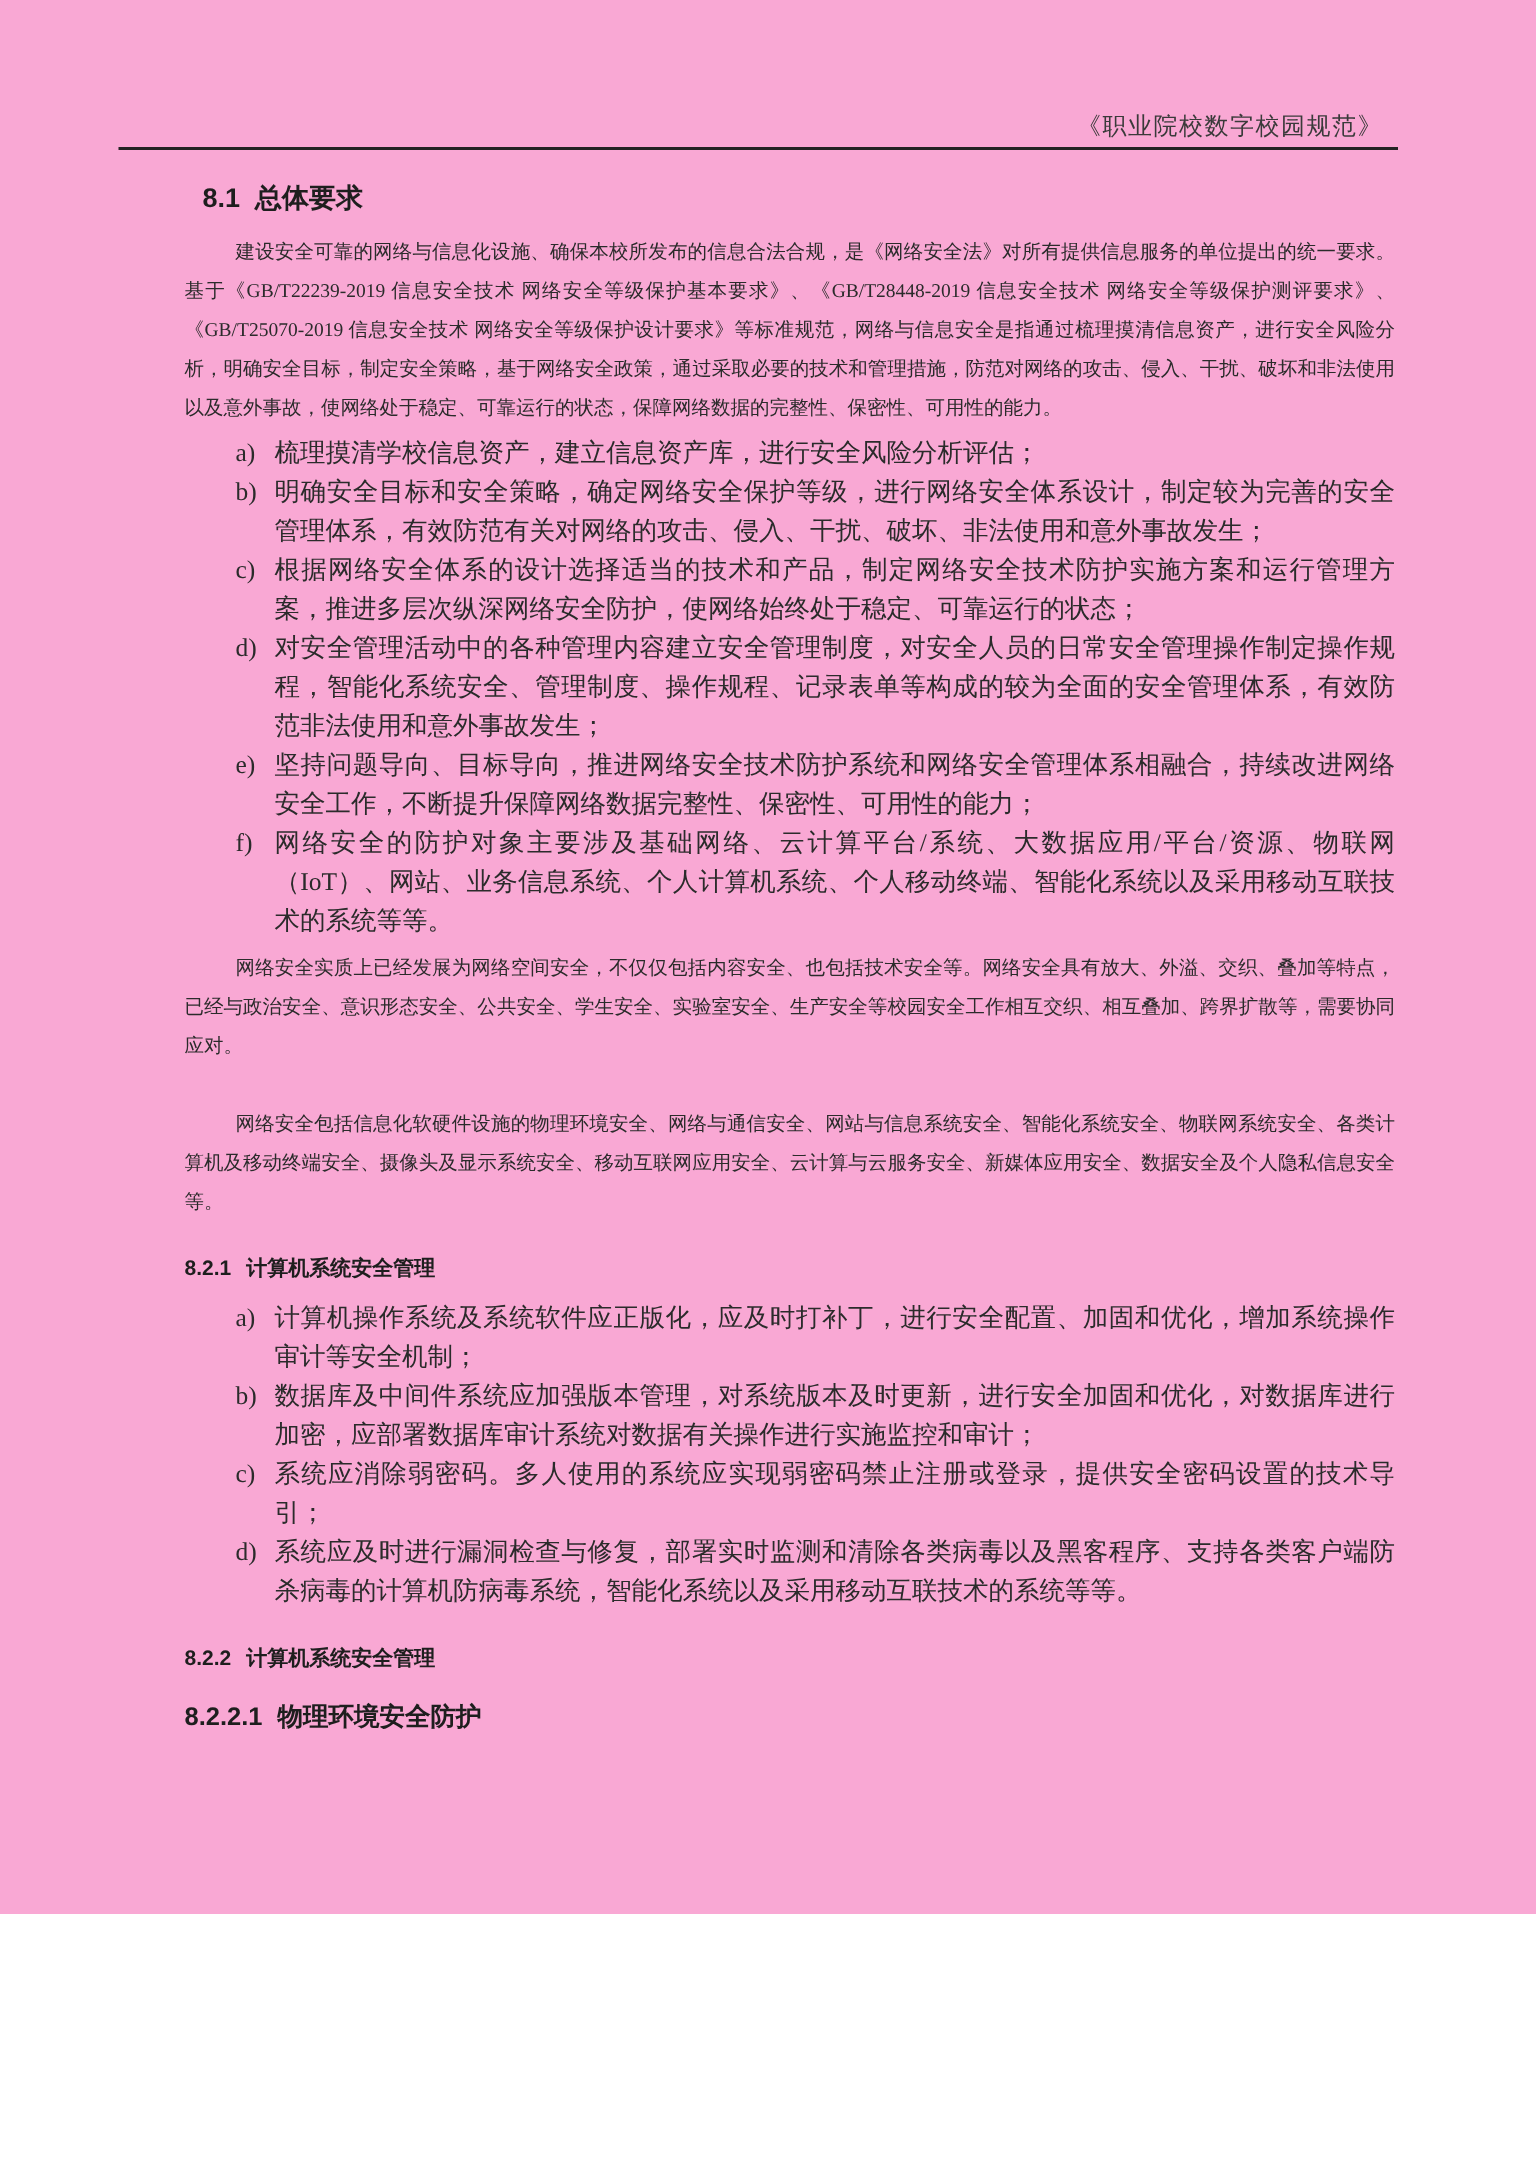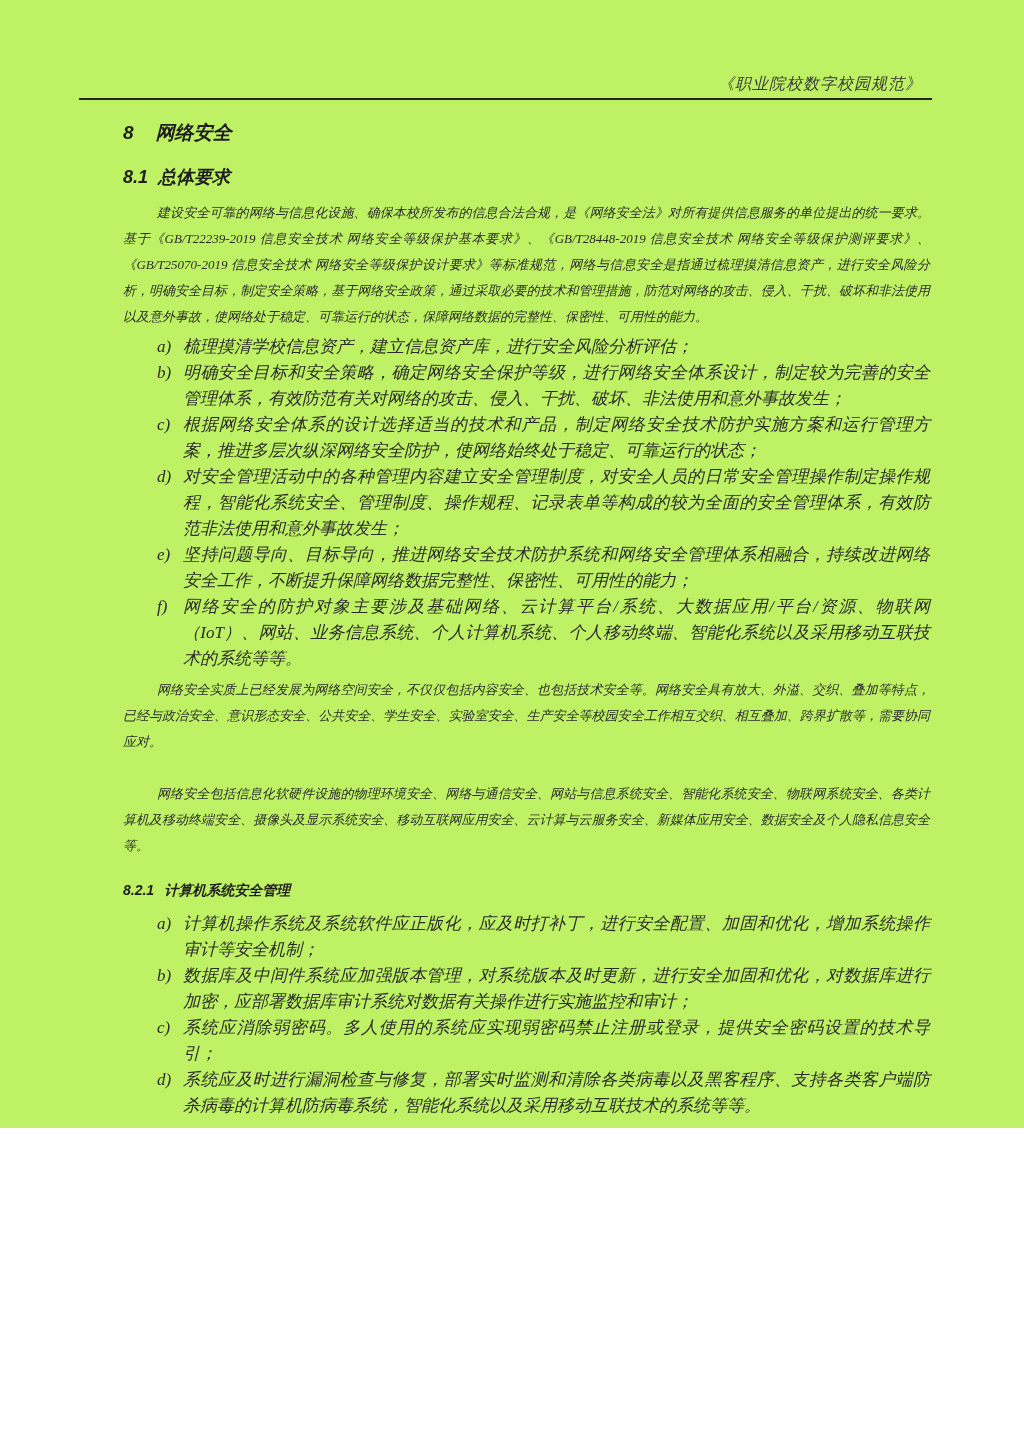--- a/index.html
+++ b/index.html
@@ -1,23 +1,22 @@
 <!DOCTYPE html>
 <html lang="zh"><head>
 <meta charset="utf-8">
 <style>
   html,body { margin:0; padding:0; background:#ffffff; }
   .page {
     position:relative;
-    width:1024px; height:1128px;
-    background:#bef264;
+    width:1024px; height:1276px;
+    background:#f9a8d4;
     color:#282828;
     font-family:"Liberation Serif","DejaVu Serif",serif;
     overflow:hidden;
-    font-style:italic;
   }
   
   .doc-header {
     margin:0 92px 0 79px;
     padding-top:74px;
     padding-bottom:3px;
     border-bottom:2px solid #232323;
     text-align:right;
   }
   .doc-header-title {
@@ -25,21 +24,21 @@
     font-size:16px;
     letter-spacing:1px;
     color:#3a3a3a;
     padding-right:10px;
   }
   
   .content { margin:0 94px 0 123px; }
 
   .hd { font-family:"Liberation Sans","DejaVu Sans",sans-serif; color:#1e1e1e; font-weight:600; }
   h1.hd { margin:20px 0 0 0; font-size:19px; line-height:25px; }
-  h2.hd { margin:20px 0 0 0; font-size:18px; line-height:24px; }
+  h2.hd { margin:20px 0 0 12px; font-size:18px; line-height:24px; }
   h2.hd-82 { margin-top:24px; }
   h3.hd { margin:20px 0 0 0; font-size:14px; line-height:22px; }
   h4.hd { margin:18px 0 0 0; font-size:17px; line-height:22px; }
   .hd .num-wide { margin-right:22px; }
   .hd .num { margin-right:10px; }
 
   p.body-p {
     margin:11px 0 0 0;
     font-size:13px;
     line-height:26px;
@@ -77,21 +76,20 @@
 <body>
 
 <div class="page">
 
   <header class="doc-header">
     <span class="doc-header-title">《职业院校数字校园规范》</span>
   </header>
 
   <main class="content">
 
-    <h1 class="hd"><span class="num-wide">8</span><span>网络安全</span></h1>
 
     <h2 class="hd"><span class="num">8.1</span><span>总体要求</span></h2>
 
     <p class="body-p">建设安全可靠的网络与信息化设施、确保本校所发布的信息合法合规，是《网络安全法》对所有提供信息服务的单位提出的统一要求。基于《GB/T22239-2019 信息安全技术 网络安全等级保护基本要求》、《GB/T28448-2019 信息安全技术 网络安全等级保护测评要求》、《GB/T25070-2019 信息安全技术 网络安全等级保护设计要求》等标准规范，网络与信息安全是指通过梳理摸清信息资产，进行安全风险分析，明确安全目标，制定安全策略，基于网络安全政策，通过采取必要的技术和管理措施，防范对网络的攻击、侵入、干扰、破坏和非法使用以及意外事故，使网络处于稳定、可靠运行的状态，保障网络数据的完整性、保密性、可用性的能力。</p>
 
     <ul class="alpha-list">
       <li>
         <span class="li-marker">a)</span>
         <span class="li-text">梳理摸清学校信息资产，建立信息资产库，进行安全风险分析评估；</span>
       </li>

